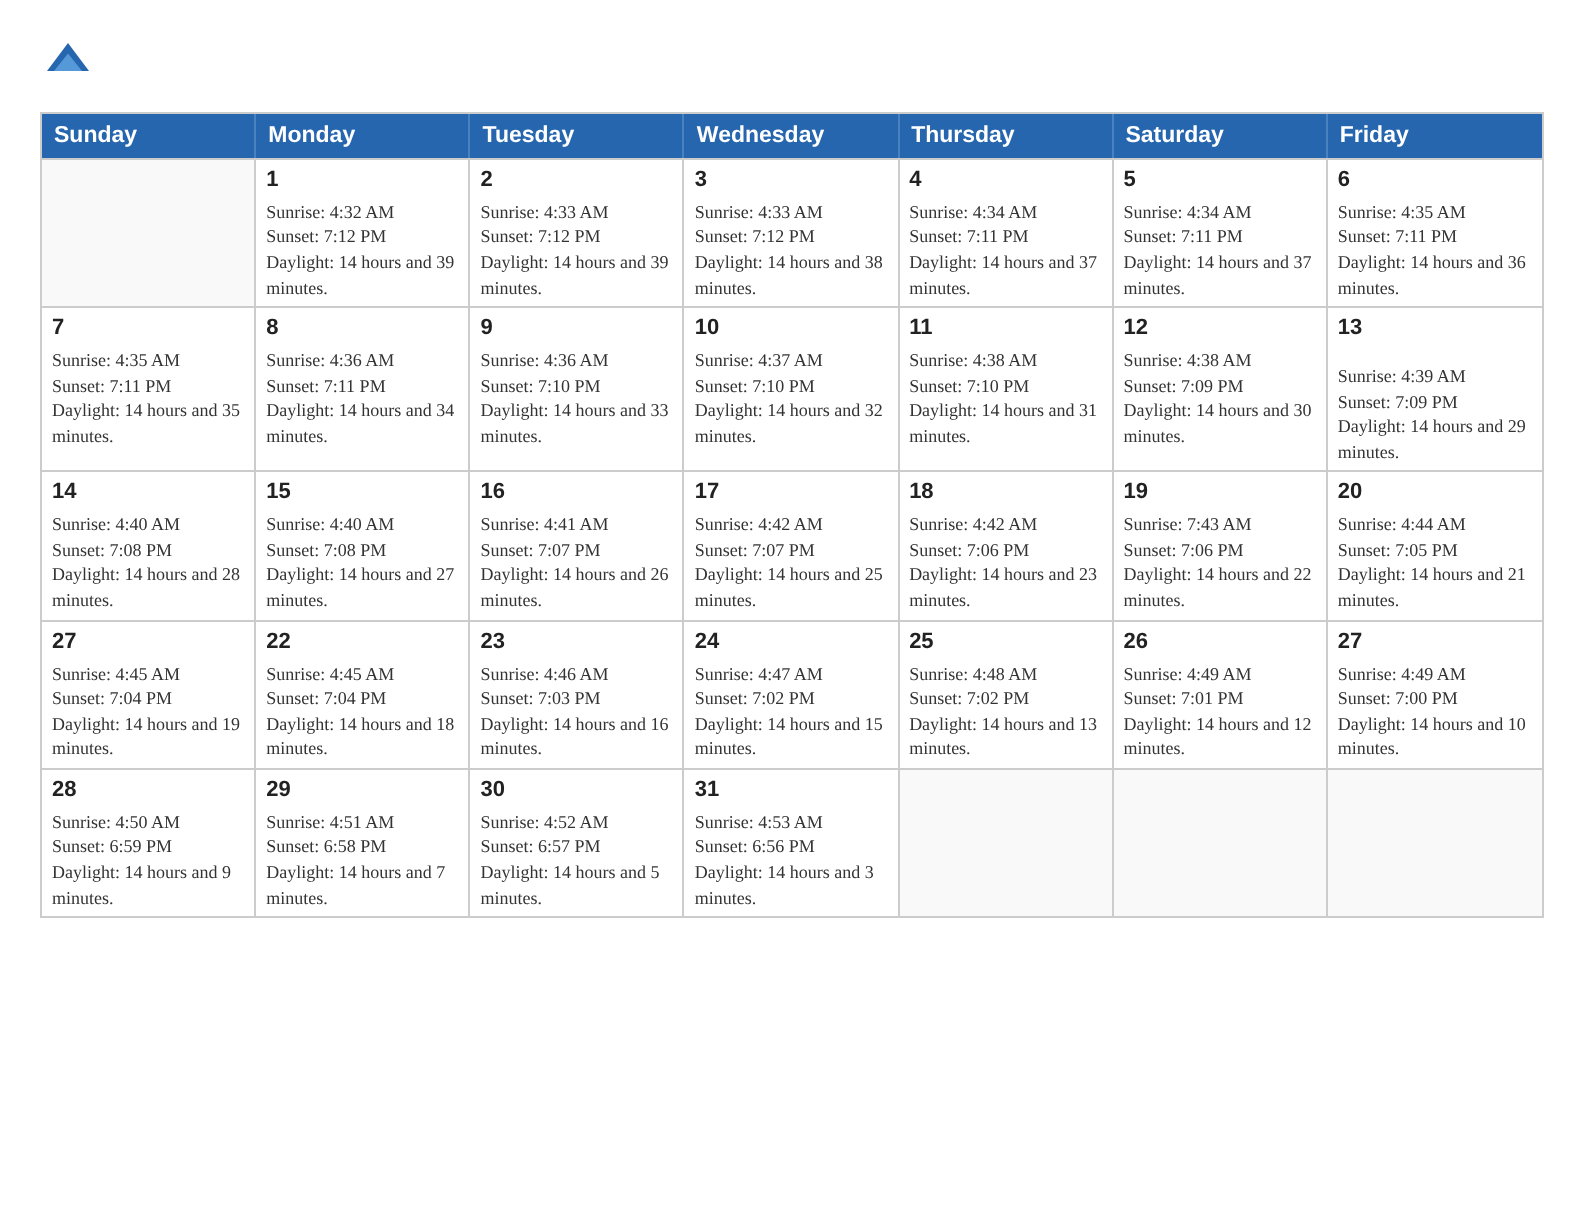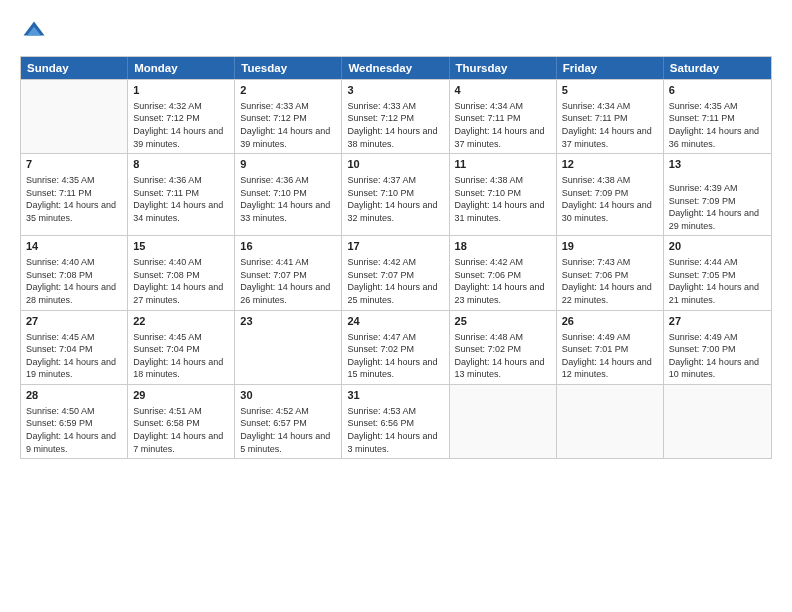--- a/index.html
+++ b/index.html
@@ -96,20 +96,21 @@
     .day-num {
       font-size: 11px;
       font-weight: bold;
       color: #222;
       margin-bottom: 2px;
     }
     .cell-info {
       font-size: 9px;
       color: #333;
       line-height: 1.4;
+      font-family: Liberation Serif, serif;
     }
   </style>
 </head>
 <body>
 
 <div class="page">
   <div class="header">
     <div class="logo">
       <svg class="logo-icon" viewBox="0 0 32 32" xmlns="http://www.w3.org/2000/svg">
         <polygon points="16,4 28,20 4,20" fill="#2566af"></polygon>
@@ -126,22 +127,22 @@
     </div>
   </div>
 
   <div class="calendar">
     <div class="cal-header-row">
     <div class="cal-header-cell">Sunday</div>
         <div class="cal-header-cell">Monday</div>
         <div class="cal-header-cell">Tuesday</div>
         <div class="cal-header-cell">Wednesday</div>
         <div class="cal-header-cell">Thursday</div>
+        <div class="cal-header-cell">Saturday</div>
         <div class="cal-header-cell">Friday</div>
-        <div class="cal-header-cell">Saturday</div>
       </div>
     <div class="cal-body">
     <div class="cal-row">
           <div class="cal-cell empty"></div>
           <div class="cal-cell">
             <div class="day-num">1</div>
             <div class="cell-info" style="white-space: pre-line;">Sunrise: 4:32 AM
 Sunset: 7:12 PM
 Daylight: 14 hours and 39 minutes.</div>
           </div>
@@ -272,20 +273,23 @@
 Daylight: 14 hours and 19 minutes.</div>
           </div>
           <div class="cal-cell">
             <div class="day-num">22</div>
             <div class="cell-info" style="white-space: pre-line;">Sunrise: 4:45 AM
 Sunset: 7:04 PM
 Daylight: 14 hours and 18 minutes.</div>
           </div>
           <div class="cal-cell">
             <div class="day-num">23</div>
+            <div class="cell-info" style="white-space: pre-line;">Sunrise: 4:46 AM
+Sunset: 7:03 PM
+Daylight: 14 hours and 16 minutes.</div>
           </div>
           <div class="cal-cell">
             <div class="day-num">24</div>
             <div class="cell-info" style="white-space: pre-line;">Sunrise: 4:47 AM
 Sunset: 7:02 PM
 Daylight: 14 hours and 15 minutes.</div>
           </div>
           <div class="cal-cell">
             <div class="day-num">25</div>
             <div class="cell-info" style="white-space: pre-line;">Sunrise: 4:48 AM

